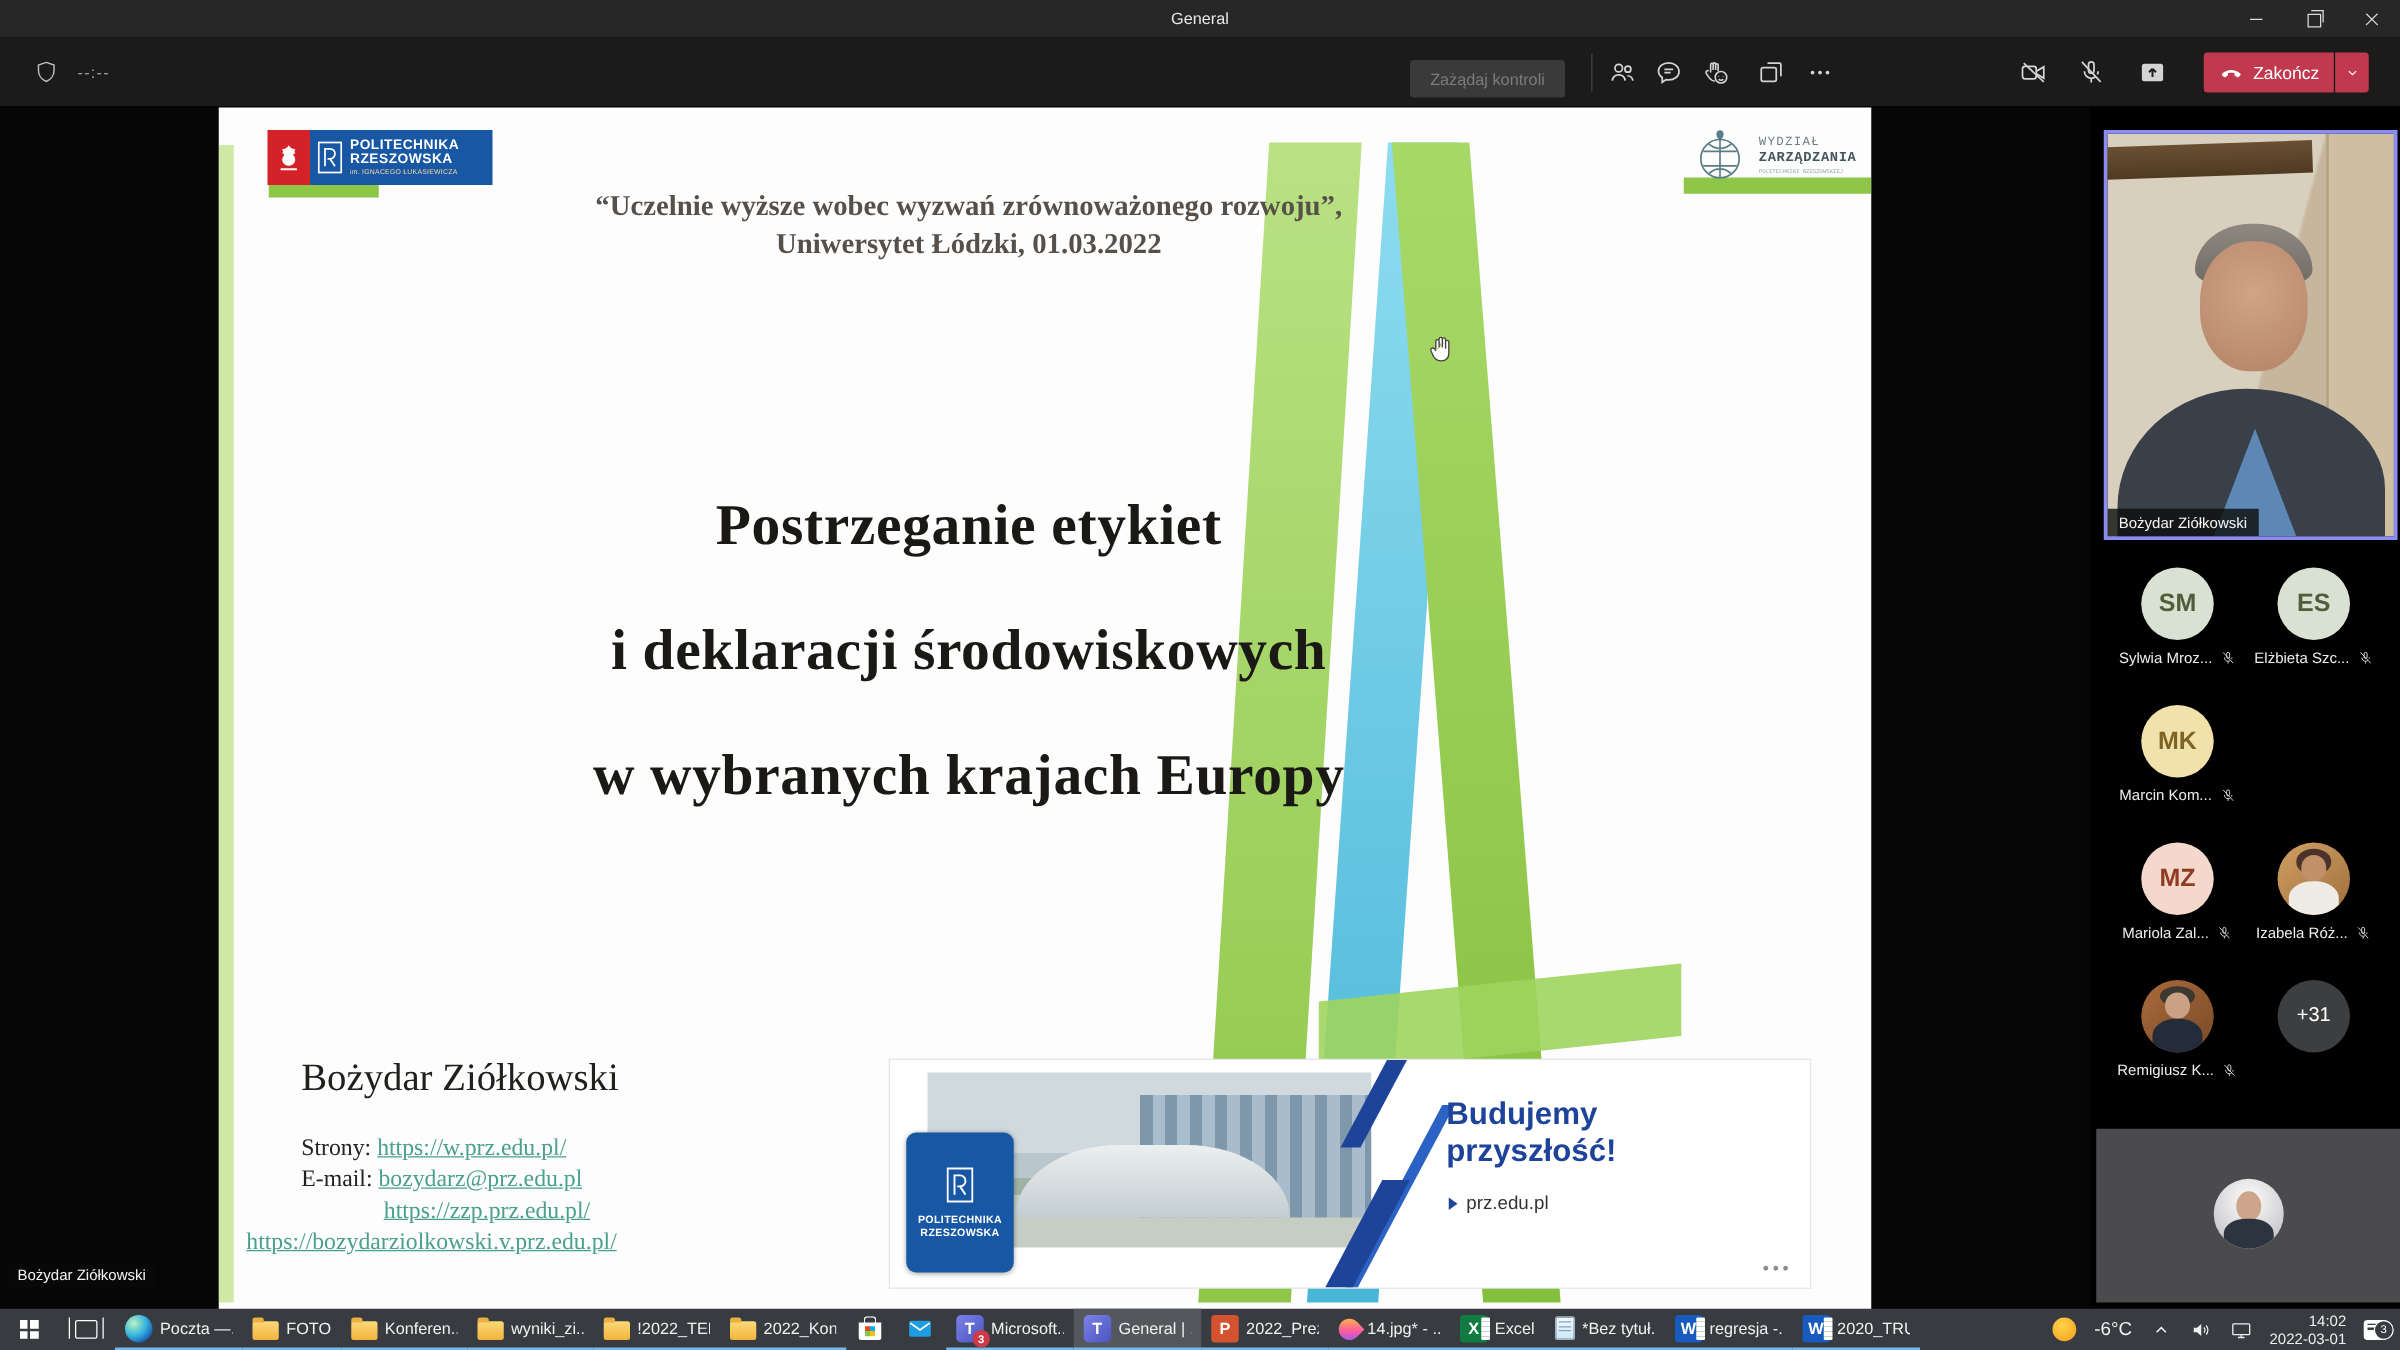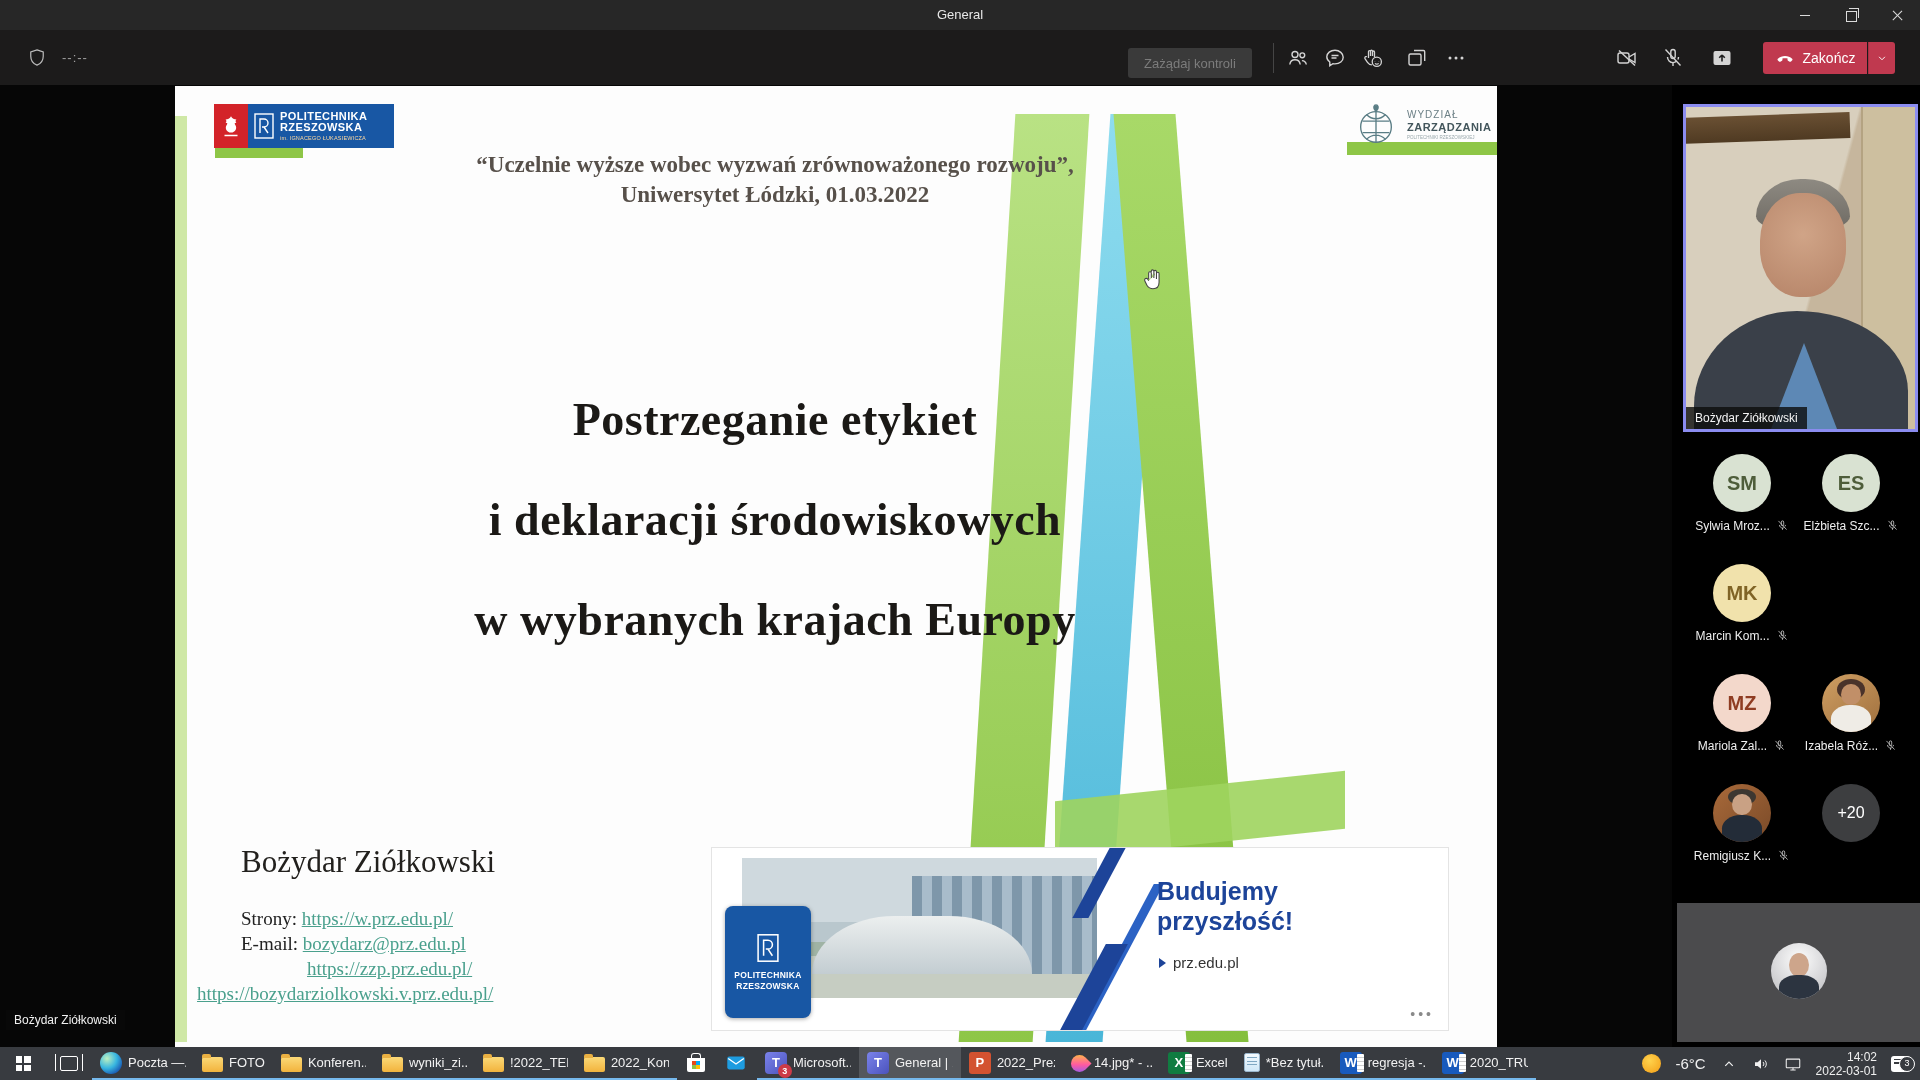--- a/index.html
+++ b/index.html
@@ -60,21 +60,21 @@
   #eagle-box svg{width:26px;height:34px}
   #prz-box{width:146px;height:44px;background:#1857a4;display:flex;align-items:center;gap:6px;padding:0 6px;box-sizing:border-box;}
   #prz-box .mono svg{width:20px;height:30px;display:block}
   #prz-box .txt{color:#fff;font-family:"Liberation Sans",sans-serif;line-height:1.05;}
   #prz-box .txt .l1{font-size:11px;font-weight:bold;letter-spacing:.4px;}
   #prz-box .txt .l3{font-size:5.5px;color:#ffd9a0;margin-top:2px;letter-spacing:.2px;}
 
   
   #logo-right{position:absolute;left:1178px;top:16px;display:flex;align-items:center;gap:8px;z-index:3;color:#5a7d85;}
   #logo-right svg{width:46px;height:46px}
-  #logo-right .txt{font-family:Liberation Sans, sans-serif;line-height:1.15;color:#6b7f85;}
+  #logo-right .txt{font-family:Liberation Mono, monospace;line-height:1.15;color:#6b7f85;}
   #logo-right .l1{font-size:10px;letter-spacing:1px;}
   #logo-right .l2{font-size:11px;font-weight:bold;color:#43565c;letter-spacing:.5px;}
   #logo-right .l3{font-size:4.5px;color:#9aa8ac;margin-top:2px;}
 
   #conf-block{position:absolute;left:0;top:64px;width:1200px;text-align:center;z-index:3;
     color:#57504a;font-size:23px;font-weight:600;line-height:30px;}
   #main-title{position:absolute;left:0;top:284px;width:1200px;text-align:center;z-index:3;
     color:#1b1916;font-size:46px;font-weight:bold;line-height:100px;letter-spacing:.5px;}
   #author{position:absolute;left:66px;top:758px;font-size:31px;color:#22201d;z-index:3;}
   #contact{position:absolute;left:22px;top:820px;width:480px;font-size:19px;line-height:25px;color:#222;z-index:3;}
@@ -129,21 +129,21 @@
   .p-tile{position:absolute;width:110px;text-align:center;cursor:default;}
   .p-c1{left:15px}.p-c2{left:124px}
   .p-r1{top:369px}.p-r2{top:479px}.p-r3{top:589px}.p-r4{top:699px}
   .avatar{width:58px;height:58px;border-radius:50%;margin:0 auto;display:flex;align-items:center;justify-content:center;
     font-size:20px;font-weight:600;}
   .av-sm,.av-es{background:#d9e2d2;color:#4e5d3a;}
   .av-mk{background:#f1e2ac;color:#806426;}
   .av-is{background:#c4d8ec;color:#274a6e;}
   .av-mz{background:#f3d8cb;color:#8f3c22;}
   .av-plus{background:#3d3e40;color:#fff;font-size:16px;font-weight:400;}
-  .p-label{margin-top:7px;display:flex;justify-content:center;gap:6px;color:#eee;font-size:12px;white-space:nowrap;}
+  .p-label{margin-top:7px;display:flex;align-items:center;justify-content:center;gap:6px;color:#eee;font-size:12px;white-space:nowrap;}
   .p-label svg{width:13px;height:13px;flex:0 0 auto;color:#dcdcdc;}
 
   .p-photo{position:relative;overflow:hidden;}
   .p-photo .hair{position:absolute;top:8%;left:26%;width:48%;height:36%;border-radius:50%;}
   .p-photo .head{position:absolute;top:17%;left:33%;width:34%;height:37%;border-radius:50%;}
   .p-photo .torso{position:absolute;bottom:-4%;left:15%;width:70%;height:50%;border-radius:46% 46% 0 0;}
   .ph-woman{background:linear-gradient(140deg,#cf9f63,#9f6f3d);}
   .ph-woman .hair{background:#4a332a;}
   .ph-woman .head{background:#c18f68;}
   .ph-woman .torso{background:#efece6;}
@@ -556,21 +556,21 @@
             <div class="torso"></div>
         </div>
         <div class="p-label">
             <span>Remigiusz K...</span>
             <svg>
               <use href="#i-micoff"></use>
             </svg>
           </div>
       </div>
       <div class="p-tile p-c2 p-r4">
-        <div class="avatar av-plus">+20</div>
+        <div class="avatar av-plus">+31</div>
       </div>
 
       <div id="self-tile">
         <div class="circ">
           <div class="head"></div>
           <div class="torso"></div>
         </div>
       </div>
     </div>
   </div>

